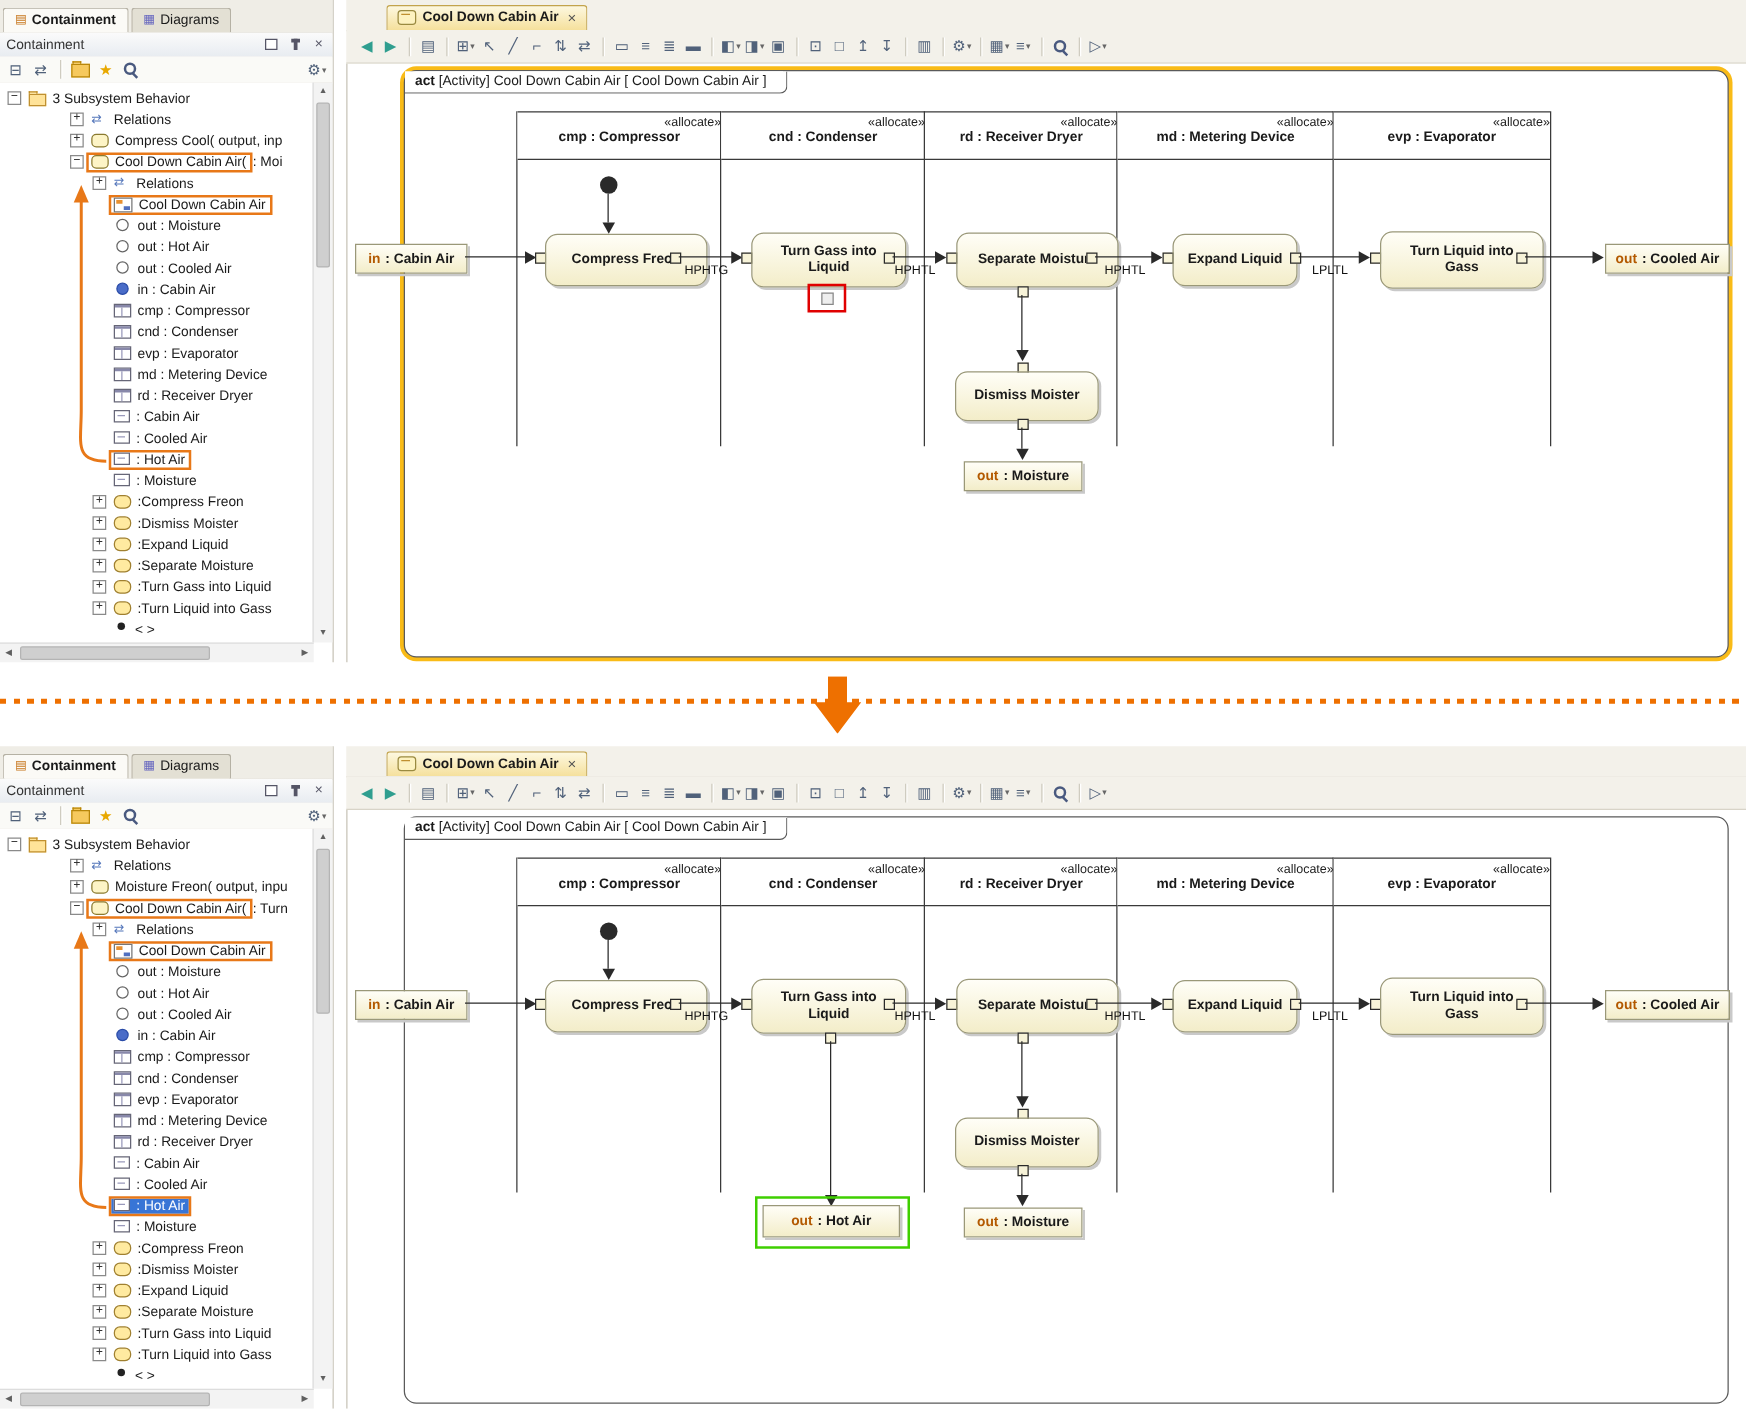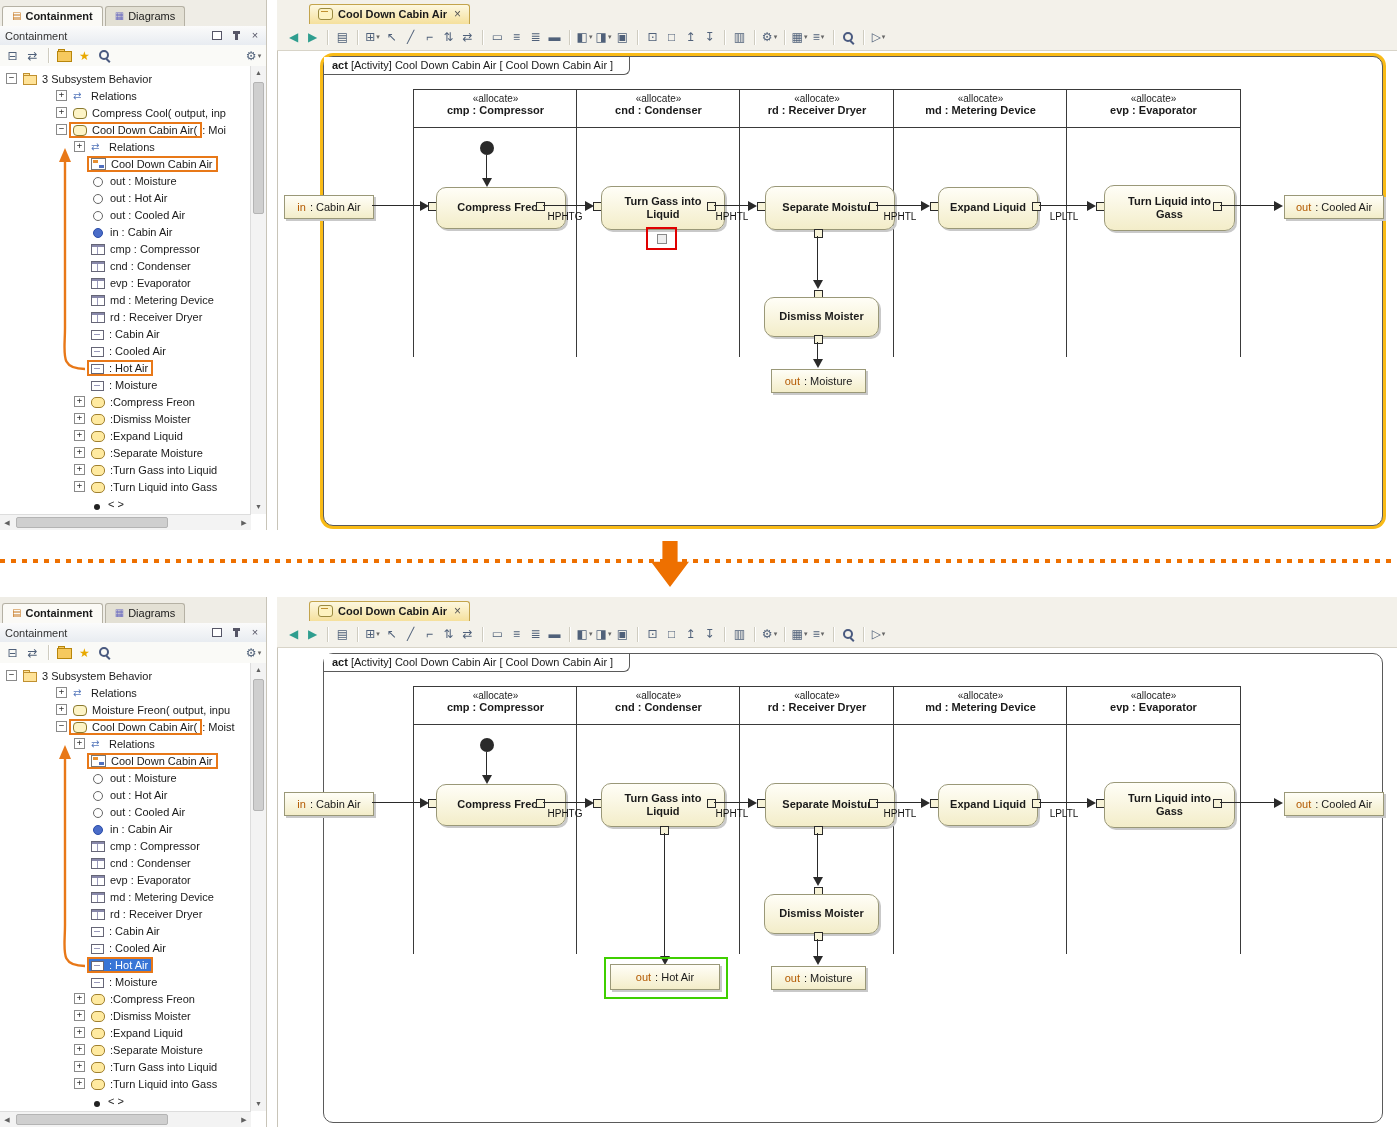--- a/index.html
+++ b/index.html
@@ -50,21 +50,21 @@
 
   
   .tree{position:absolute;top:66px;left:0;right:15px;bottom:16px;overflow:hidden;padding-top:4px;background:#fff;}
   .trow{height:17px;display:flex;align-items:center;white-space:nowrap;}
   .trow.d0{padding-left:6px;}
   .trow.d1{padding-left:56px;}
   .trow.d2{padding-left:74px;}
   .exp{width:9px;height:9px;flex:none;border:1px solid #8a8a8a;background:#fff;color:#333;
        font-size:9px;line-height:7px;text-align:center;margin-right:4px;font-family:"DejaVu Sans Mono",monospace;}
   .exp.none{visibility:hidden;}
-  .twrap{display:inline-flex;align-items:flex-end;padding:0 2px;}
+  .twrap{display:inline-flex;align-items:flex-start;padding:0 2px;}
   .twrap.boxed{outline:2px solid #e87818;}
   .twrap.sel{background:#3875d6;}
   .twrap.sel .tlabel{color:#fff;}
   .tlabel{padding:0 1px;}
   .tsuffix{padding-left:2px;}
   .ti{display:inline-block;flex:none;margin-right:4px;position:relative;}
   .ti-package{width:12px;height:8px;background:#ffe399;border:1px solid #c09030;margin-top:2px;}
   .ti-package::before{content:"";position:absolute;top:-3px;left:-1px;width:5px;height:1px;background:#ffe399;border:1px solid #c09030;border-bottom:none;}
   .ti-relations{width:13px;height:12px;}
   .ti-relations::before{content:"⇄";position:absolute;left:0;top:0;font-size:10px;line-height:12px;color:#5577bb;}
@@ -111,30 +111,30 @@
   .frame{position:absolute;left:45px;top:5px;width:1058px;height:468px;border:1px solid #5a5a5a;border-radius:10px;background:#fff;}
   [data-panel="top"] .frame{box-shadow:0 0 0 3px #f9bb17;}
   .frame-label{position:absolute;left:46px;top:6px;height:17px;line-height:17px;padding:0 16px 0 8px;
                border-right:1px solid #5a5a5a;border-bottom:1px solid #5a5a5a;background:#fff;font-size:11px;white-space:nowrap;
                border-bottom-right-radius:6px;}
   .frame-label b{margin-right:3px;}
   .lanes{position:absolute;left:135px;top:38px;width:826px;height:268px;}
   .lane{position:absolute;top:0;height:100%;border-left:1px solid #3a3a3a;}
   .lane.last{border-right:1px solid #3a3a3a;}
   .lane-head{height:34px;border-top:1px solid #3a3a3a;border-bottom:1px solid #3a3a3a;text-align:center;padding-top:3px;background:#fff;}
-  .stereo{font-size:10px;color:#222;}
+  .stereo{font-size:10px;color:#222;text-align:right;}
   .lname{font-size:11px;font-weight:bold;}
 
   
   .node{position:absolute;display:flex;align-items:center;justify-content:center;text-align:center;
         background:linear-gradient(180deg,#fffef7,#f3edc9);border:1px solid #9a9878;border-radius:10px;
         box-shadow:2px 2px 0 #c9c9c9;font-weight:bold;font-size:11px;line-height:1.2;color:#1a1a1a;}
   .pin{position:absolute;display:flex;align-items:center;justify-content:center;gap:4px;
        background:linear-gradient(180deg,#fffef7,#f3edc9);border:1px solid #9a9878;box-shadow:2px 2px 0 #c9c9c9;
-       font-weight:normal;font-size:11px;}
+       font-weight:bold;font-size:11px;}
   .pin .dir{color:#b35900;}
   .inode{position:absolute;left:202px;top:90px;width:14px;height:14px;border-radius:50%;background:#2a2a2a;}
   .eh{position:absolute;height:0;border-top:1px solid #2a2a2a;}
   .ev{position:absolute;width:0;border-left:1px solid #2a2a2a;}
   .ar{position:absolute;width:0;height:0;border-top:5px solid transparent;border-bottom:5px solid transparent;border-left:9px solid #2a2a2a;}
   .ad{position:absolute;width:0;height:0;border-left:5px solid transparent;border-right:5px solid transparent;border-top:9px solid #2a2a2a;}
   .psq{position:absolute;width:7px;height:7px;border:1px solid #2a2a2a;background:#f7f3d8;}
   .elabel{position:absolute;font-size:10px;text-align:center;color:#111;}
   .red-marker{position:absolute;left:368px;top:176px;width:27px;height:19px;border:2px solid #e00000;display:flex;align-items:center;justify-content:center;}
   .mark-pin{width:8px;height:8px;border:1px solid #888;background:#eee;}
@@ -696,21 +696,21 @@
             <span class="ti ti-activity"></span>
             <span class="tlabel">Moisture Freon( output, inpu</span>
           </span>
         </div>
         <div class="trow d1">
           <span class="exp">−</span>
           <span class="twrap boxed">
             <span class="ti ti-activity"></span>
             <span class="tlabel">Cool Down Cabin Air(</span>
           </span>
-          <span class="tsuffix"> : Moist</span>
+          <span class="tsuffix"> : Turn</span>
         </div>
         <div class="trow d2">
           <span class="exp">+</span>
           <span class="twrap">
             <span class="ti ti-relations"></span>
             <span class="tlabel">Relations</span>
           </span>
         </div>
         <div class="trow d2">
           <span class="exp none"></span>

